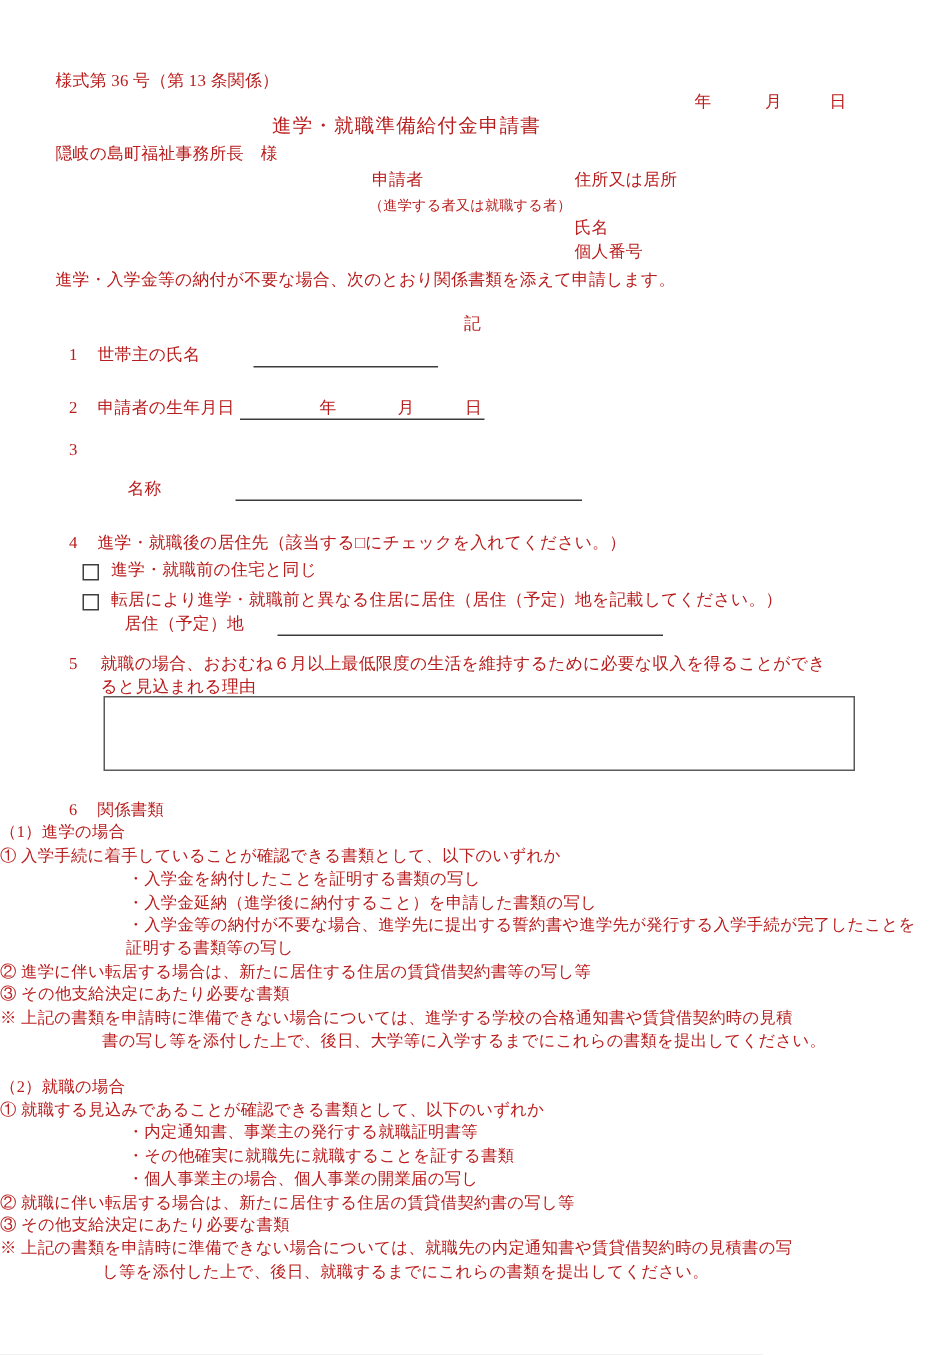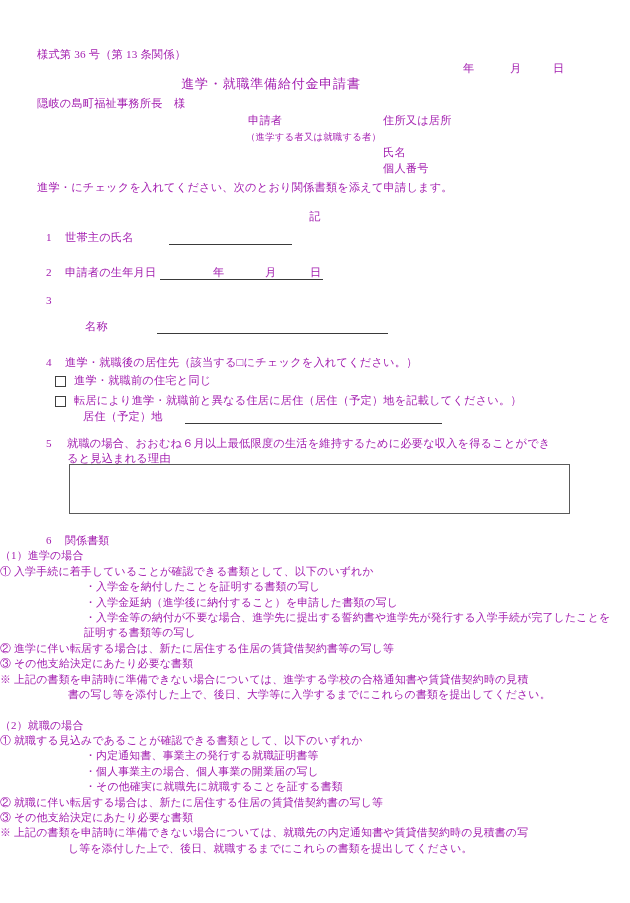--- a/index.html
+++ b/index.html
@@ -1,20 +1,20 @@
 <!DOCTYPE html>
 <html><head>
 <meta charset="utf-8">
 <style>
   html,body { margin:0; padding:0; background:#e8e8e8; }
   .page {
     position:relative; width:630px; height:903px; margin:0 auto;
     background:#ffffff; overflow:hidden;
     font-family:"Liberation Serif","DejaVu Serif",serif;
-    color:#a21caf;
+    color:#b91c1c;
   }
   .abs { position:absolute; }
   .t { font-size:11.2px; letter-spacing:0.2px; white-space:nowrap; line-height:14px; }
   .title { font-size:13px; letter-spacing:0.8px; white-space:nowrap; }
   .note { font-size:9.4px; letter-spacing:0.2px; white-space:nowrap; }
   .fieldline { border-bottom:1px solid #3a3a3a; }
   .checkbox {
     width:9px; height:9px; border:1px solid #3f3f3f; background:#fff;
     display:inline-block;
   }
@@ -42,21 +42,21 @@
   <div class="abs title" style="left:0;top:75px;width:542px;text-align:center">進学・就職準備給付金申請書</div>
 
   <div class="abs t" style="left:37px;top:96px">隠岐の島町福祉事務所長　様</div>
 
   <div class="abs t" style="left:248px;top:113px">申請者</div>
   <div class="abs t" style="left:383px;top:113px">住所又は居所</div>
   <div class="abs note" style="left:246px;top:131px">（進学する者又は就職する者）</div>
   <div class="abs t" style="left:383px;top:145px">氏名</div>
   <div class="abs t" style="left:383px;top:161px">個人番号</div>
 
-  <div class="abs t" style="left:37px;top:180px">進学・にチェックを入れてください、次のとおり関係書類を添えて申請します。</div>
+  <div class="abs t" style="left:37px;top:180px">進学・入学金等の納付が不要な場合、次のとおり関係書類を添えて申請します。</div>
 
   <div class="abs t" style="left:0;top:209px;width:630px;text-align:center">記</div>
 
   <div class="abs t" style="left:46px;top:230px">1</div>
   <div class="abs t" style="left:65px;top:230px">世帯主の氏名</div>
   <div class="abs fieldline" style="left:169px;top:230px;width:123px;height:14px"></div>
 
   <div class="abs t" style="left:46px;top:265px">2</div>
   <div class="abs t" style="left:65px;top:265px">申請者の生年月日</div>
   <div class="abs fieldline" style="left:160px;top:264px;width:163px;height:15px">
@@ -98,21 +98,21 @@
     <div class="ln ind-a">② 進学に伴い転居する場合は、新たに居住する住居の賃貸借契約書等の写し等</div>
     <div class="ln ind-a">③ その他支給決定にあたり必要な書類</div>
     <div class="ln ind-a">※ 上記の書類を申請時に準備できない場合については、進学する学校の合格通知書や賃貸借契約時の見積</div>
     <div class="ln ind-d">書の写し等を添付した上で、後日、大学等に入学するまでにこれらの書類を提出してください。</div>
 
     <div class="ln"></div>
 
     <div class="ln ind-h">（2）就職の場合</div>
     <div class="ln ind-a">① 就職する見込みであることが確認できる書類として、以下のいずれか</div>
     <div class="ln ind-b">・内定通知書、事業主の発行する就職証明書等</div>
+    <div class="ln ind-b">・その他確実に就職先に就職することを証する書類</div>
     <div class="ln ind-b">・個人事業主の場合、個人事業の開業届の写し</div>
-    <div class="ln ind-b">・その他確実に就職先に就職することを証する書類</div>
     <div class="ln ind-a">② 就職に伴い転居する場合は、新たに居住する住居の賃貸借契約書の写し等</div>
     <div class="ln ind-a">③ その他支給決定にあたり必要な書類</div>
     <div class="ln ind-a">※ 上記の書類を申請時に準備できない場合については、就職先の内定通知書や賃貸借契約時の見積書の写</div>
     <div class="ln ind-d">し等を添付した上で、後日、就職するまでにこれらの書類を提出してください。</div>
   </div>
 
 </div>
 
 </body></html>

